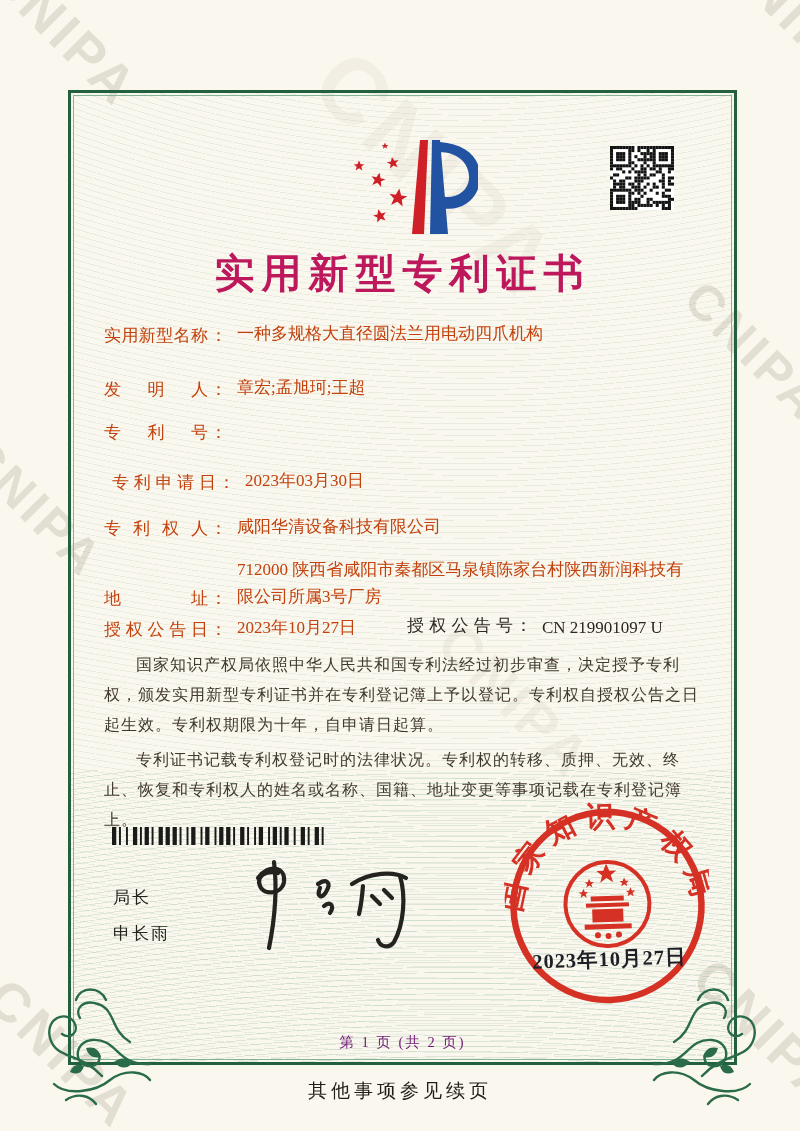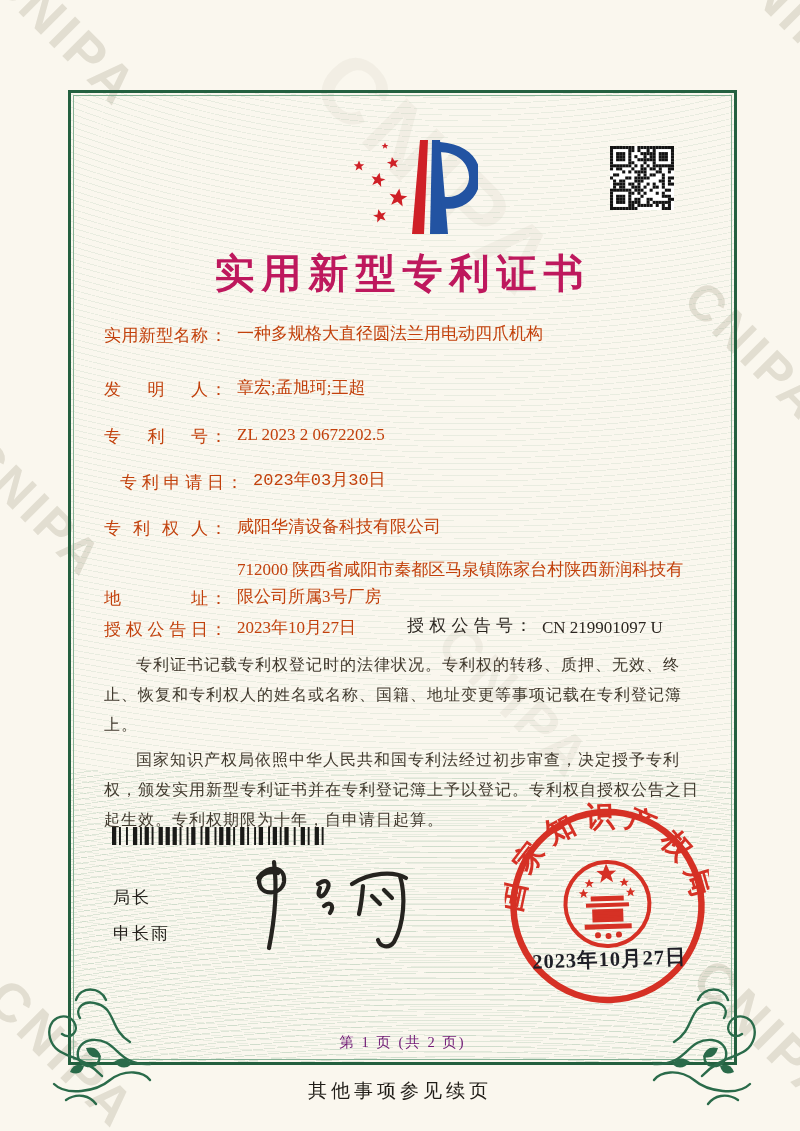--- a/index.html
+++ b/index.html
@@ -416,23 +416,22 @@
     <span class="fvalue">一种多规格大直径圆法兰用电动四爪机构</span>
   </div>
   <div class="frow" style="left:104px; top:374px;">
     <span class="flabel">发明人</span>
       <span class="fcolon">：</span>
     <span class="fvalue">章宏;孟旭珂;王超</span>
   </div>
   <div class="frow" style="left:104px; top:421px;">
     <span class="flabel">专利号</span>
       <span class="fcolon">：</span>
-    <span class="fvalue">ZL 2023 2 0672202.5</span>
-  </div>
-  <div class="frow" style="left:120px; top:467px;font-family:Liberation Mono, monospace;">
+  </div>
+  <div class="frow" style="left:112px; top:467px;">
     <span class="flabel">专利申请日</span>
       <span class="fcolon">：</span>
     <span class="fvalue">2023年03月30日</span>
   </div>
   <div class="frow" style="left:104px; top:513px;">
     <span class="flabel">专利权人</span>
       <span class="fcolon">：</span>
     <span class="fvalue">咸阳华清设备科技有限公司</span>
   </div>
   <div class="frow" style="left:104px; top:556px;">
@@ -445,22 +444,22 @@
       <span class="fcolon">：</span>
     <span class="fvalue">2023年10月27日</span>
   </div>
   <div class="grant-pair" style="left:407px; top:614px;justify-content:space-between;">
     <span class="flabel">授权公告号</span>
       <span class="fcolon">：</span>
     <span class="fvalue">CN 219901097 U</span>
   </div>
 
   <div class="paras">
+    <p>国家知识产权局依照中华人民共和国专利法经过初步审查，决定授予专利权，颁发实用新型专利证书并在专利登记簿上予以登记。专利权自授权公告之日起生效。专利权期限为十年，自申请日起算。</p>
     <p>专利证书记载专利权登记时的法律状况。专利权的转移、质押、无效、终止、恢复和专利权人的姓名或名称、国籍、地址变更等事项记载在专利登记簿上。</p>
-    <p>国家知识产权局依照中华人民共和国专利法经过初步审查，决定授予专利权，颁发实用新型专利证书并在专利登记簿上予以登记。专利权自授权公告之日起生效。专利权期限为十年，自申请日起算。</p>
   </div>
 
   <svg class="barcode" width="212" height="18" viewBox="0 0 212 18">
     <g id="barcode-bars" fill="#1a1a18">
         <rect x="0.00" y="0" width="4.26" height="18"></rect>
         <rect x="6.99" y="0" width="1.93" height="18"></rect>
         <rect x="13.98" y="0" width="1.93" height="18"></rect>
         <rect x="20.97" y="0" width="4.26" height="18"></rect>
         <rect x="27.96" y="0" width="1.93" height="18"></rect>
         <rect x="32.62" y="0" width="4.26" height="18"></rect>

